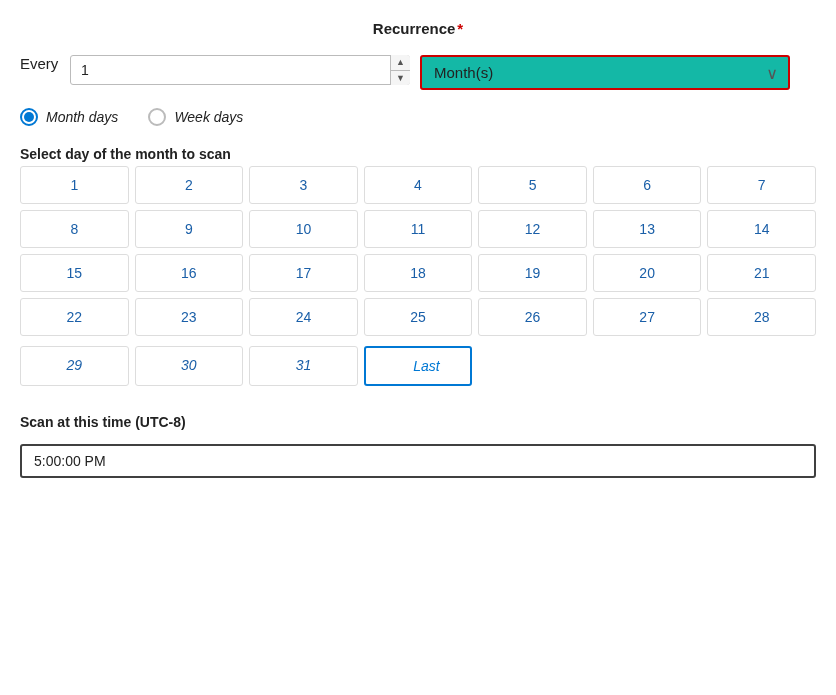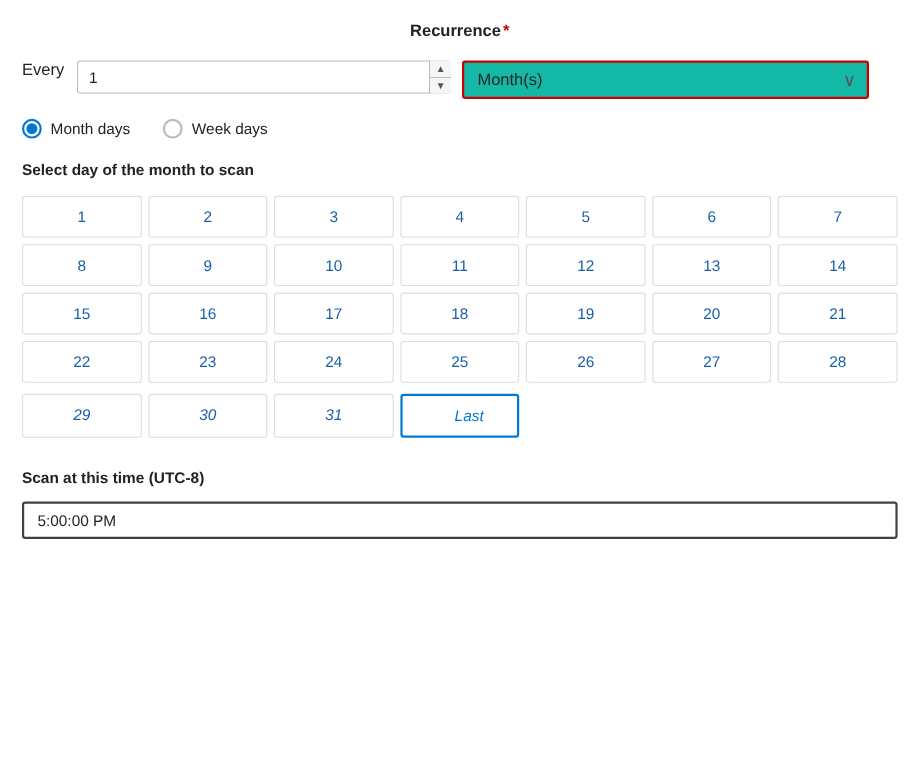--- a/index.html
+++ b/index.html
@@ -106,20 +106,21 @@
       gap: 30px;
       margin-bottom: 20px;
     }
     .radio-option {
       display: flex;
       align-items: center;
       gap: 8px;
       cursor: pointer;
       font-size: 14px;
       color: #222;
+      font-style: italic;
     }
     .radio-circle {
       width: 18px;
       height: 18px;
       border-radius: 50%;
       border: 2px solid #bbb;
       display: flex;
       align-items: center;
       justify-content: center;
       flex-shrink: 0;
@@ -132,21 +133,21 @@
       width: 10px;
       height: 10px;
       border-radius: 50%;
       background: #0078d4;
     }
 
     .select-day-label {
       font-size: 14px;
       font-weight: 600;
       color: #222;
-      margin-bottom: 16px;
+      margin-bottom: 4px;
     }
 
     .days-grid {
       display: grid;
       grid-template-columns: repeat(7, 1fr);
       gap: 6px;
       margin-bottom: 10px;
     }
     .day-cell {
       border: 1px solid #ddd;

